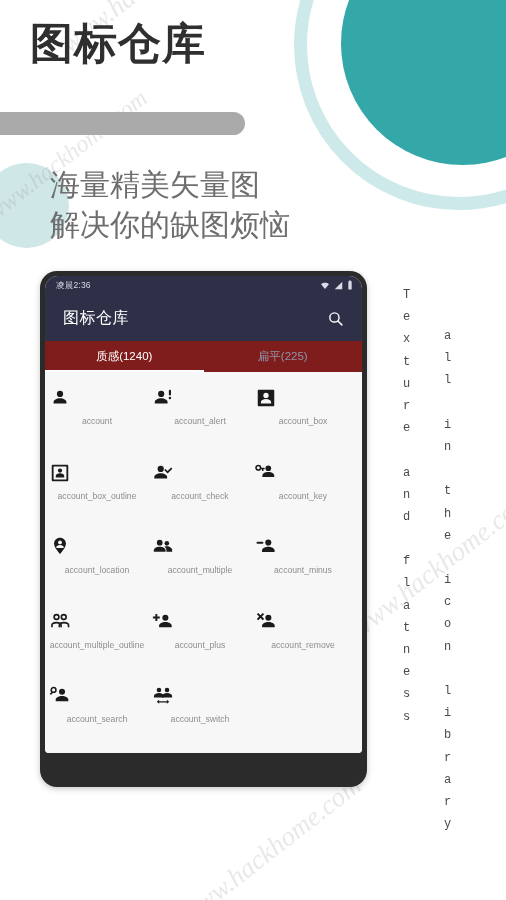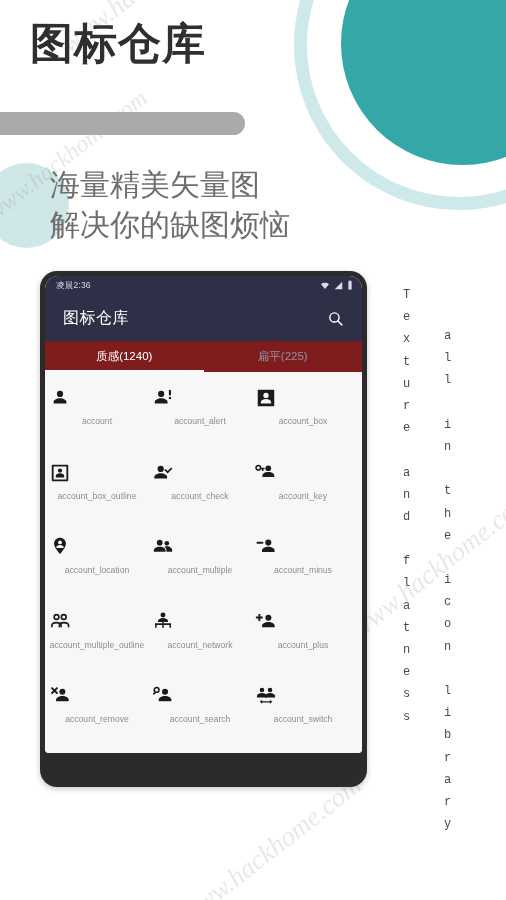--- a/index.html
+++ b/index.html
@@ -314,34 +314,20 @@
               <circle cx="16.1" cy="6.6" r="2.6" fill="none" stroke="#1b1b1b" stroke-width="1.8"></circle>
               <path d="M3.2 17.2v-1.6c0-1.7 2.2-3 5-3s5 1.3 5 3v1.6" fill="none" stroke="#1b1b1b" stroke-width="1.8" stroke-linecap="round"></path>
               <path d="M11.3 17.2v-1.6c0-1.7 2.2-3 5-3s5 1.3 5 3v1.6" fill="none" stroke="#1b1b1b" stroke-width="1.8" stroke-linecap="round"></path>
             </svg>
           </span>
           <span class="icon-label">account_multiple_outline</span>
         </div>
         <div class="icon-cell">
           <span class="icon-glyph">
             <svg viewBox="0 0 24 24">
-              <circle cx="12" cy="4.4" r="2.7"></circle>
-              <path d="M12 7.6c-3 0-5.5 1.5-5.5 3.2v1.3h11v-1.3c0-1.7-2.5-3.2-5.5-3.2z"></path>
-              <rect x="3" y="13.4" width="18" height="1.9" rx=".9"></rect>
-              <rect x="11.2" y="12.2" width="1.7" height="2.5"></rect>
-              <rect x="3.4" y="15.3" width="1.7" height="3"></rect>
-              <rect x="11.2" y="15.3" width="1.7" height="3"></rect>
-              <rect x="19" y="15.3" width="1.7" height="3"></rect>
-            </svg>
-          </span>
-          <span class="icon-label">account_network</span>
-        </div>
-        <div class="icon-cell">
-          <span class="icon-glyph">
-            <svg viewBox="0 0 24 24">
               <circle cx="14.6" cy="7.3" r="3.3"></circle>
               <path d="M14.6 11.9c-3.8 0-6.9 1.9-6.9 4.1v1.6h13.8v-1.6c0-2.2-3.1-4.1-6.9-4.1z"></path>
               <path d="M3.7 3.3h2.1v2.7h2.7v2.1H5.8v2.7H3.7V8.1H1V6h2.7z"></path>
             </svg>
           </span>
           <span class="icon-label">account_plus</span>
         </div>
         <div class="icon-cell">
           <span class="icon-glyph">
             <svg viewBox="0 0 24 24">

